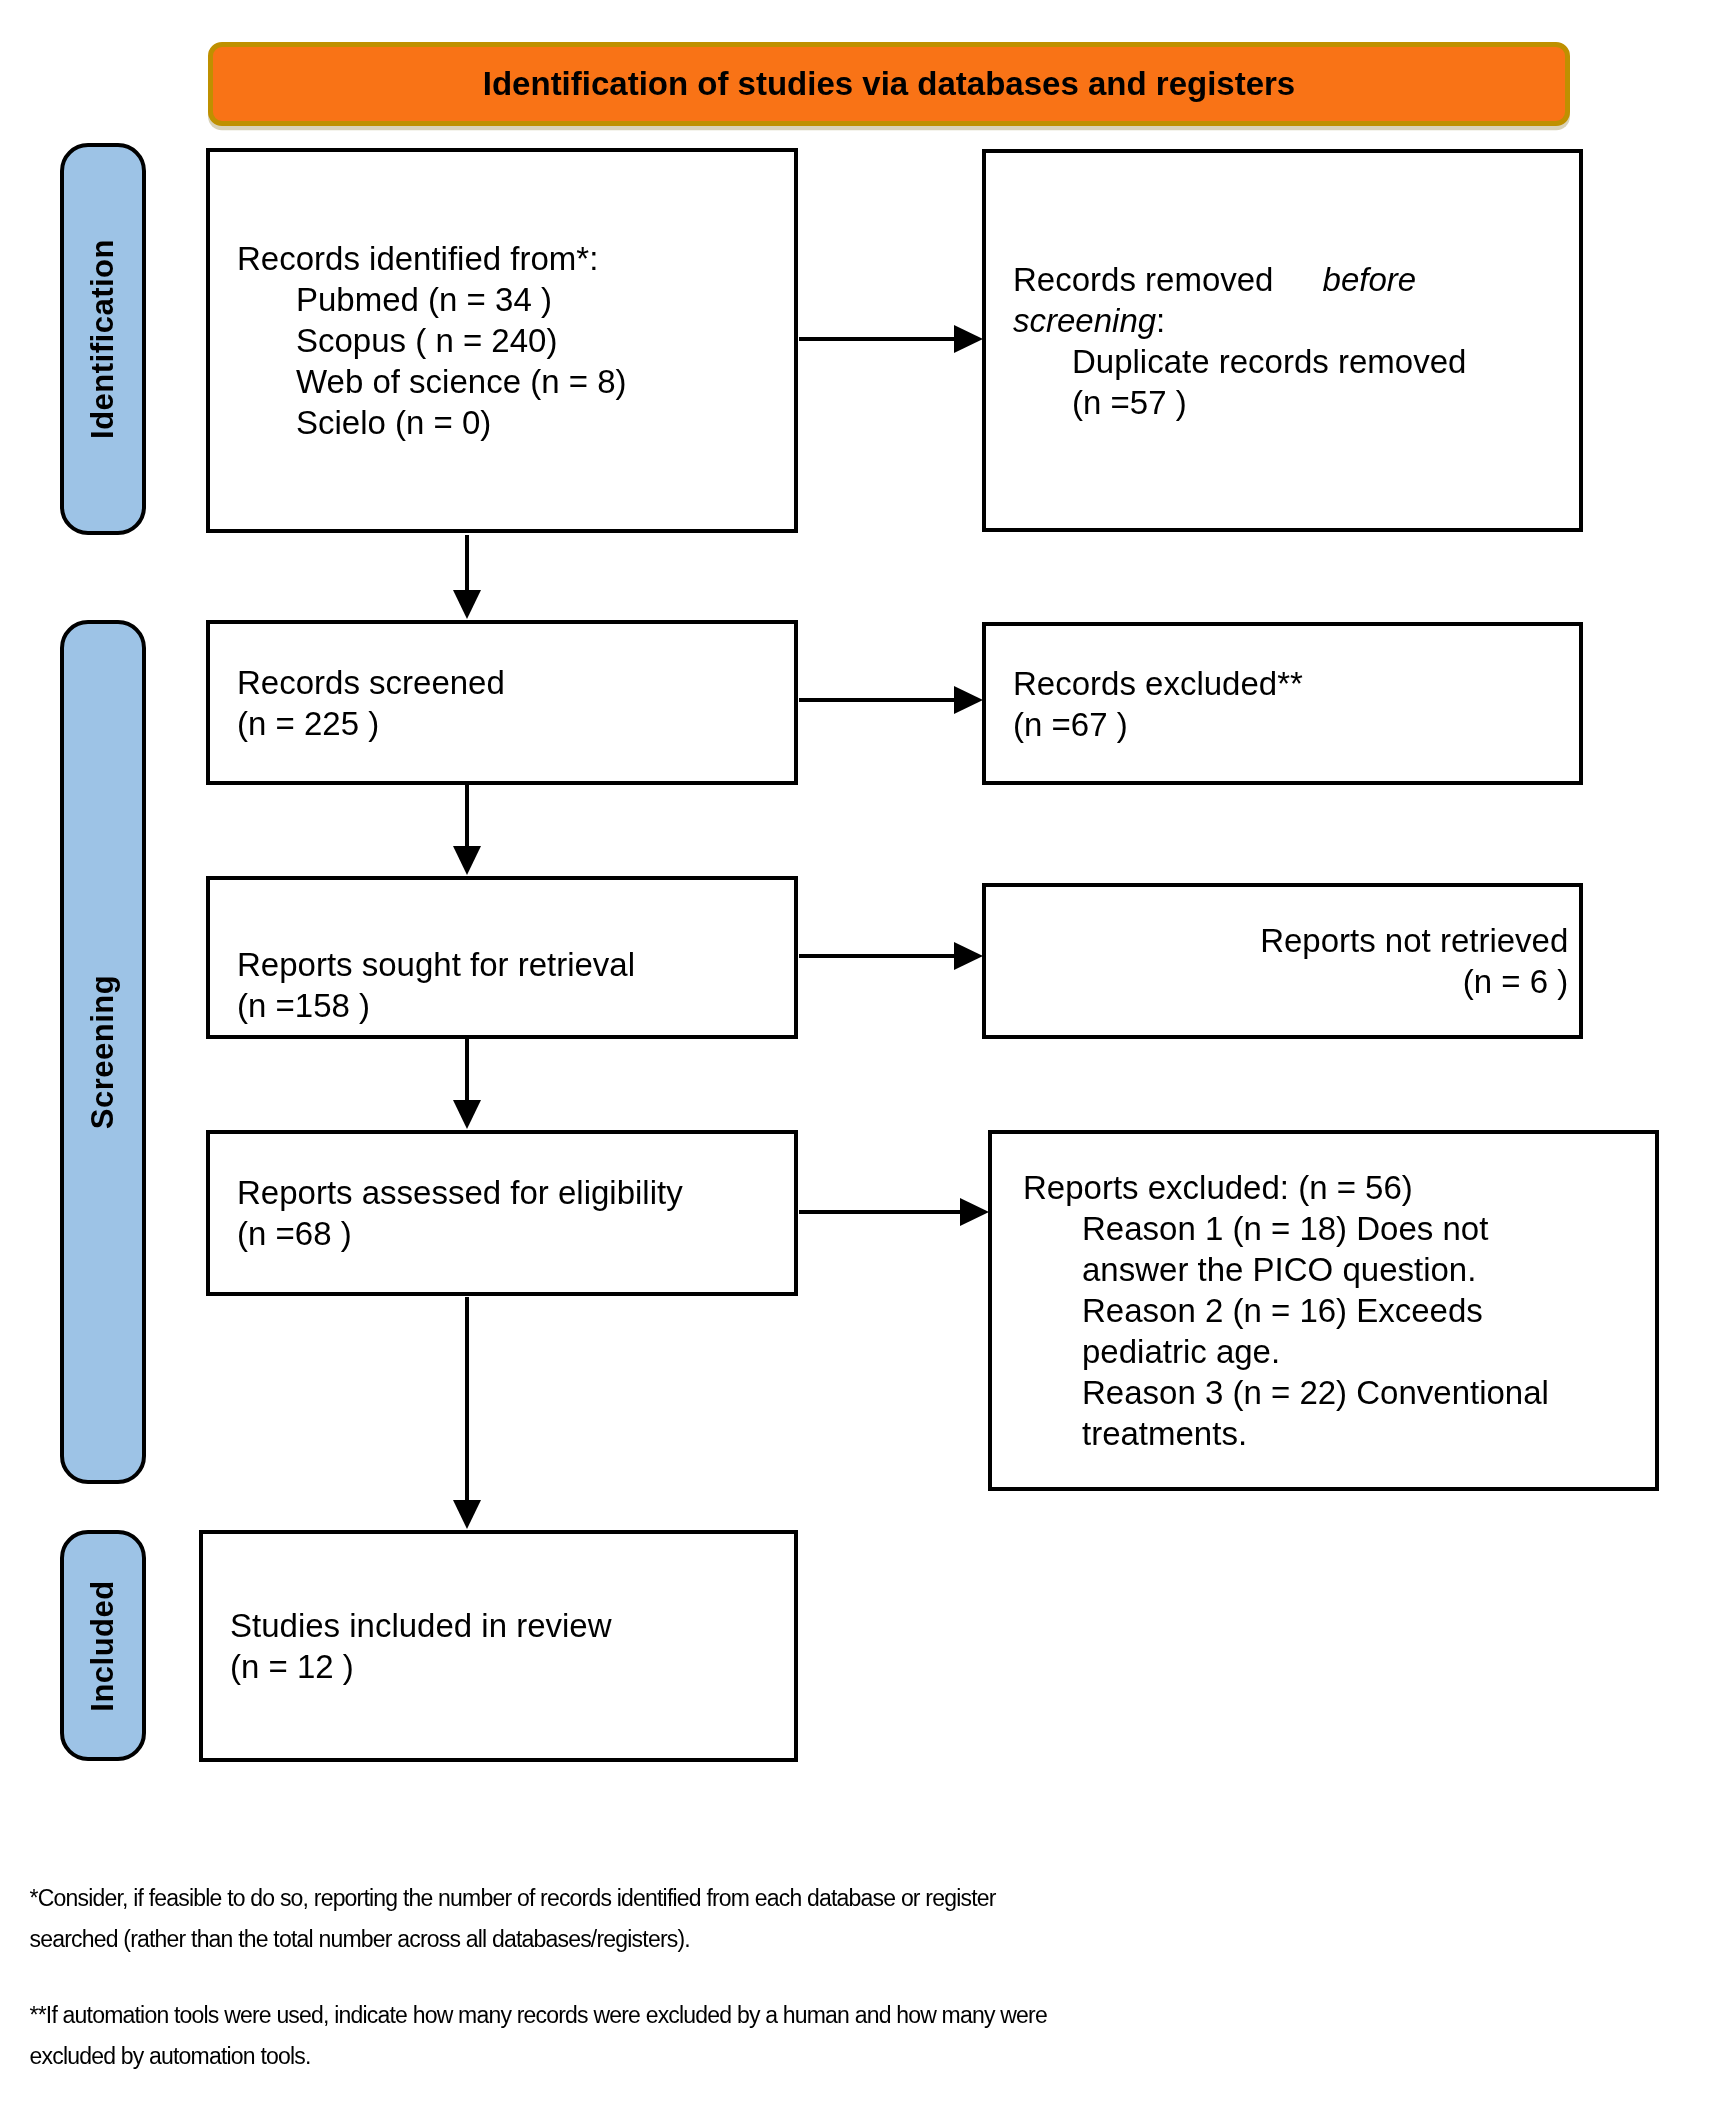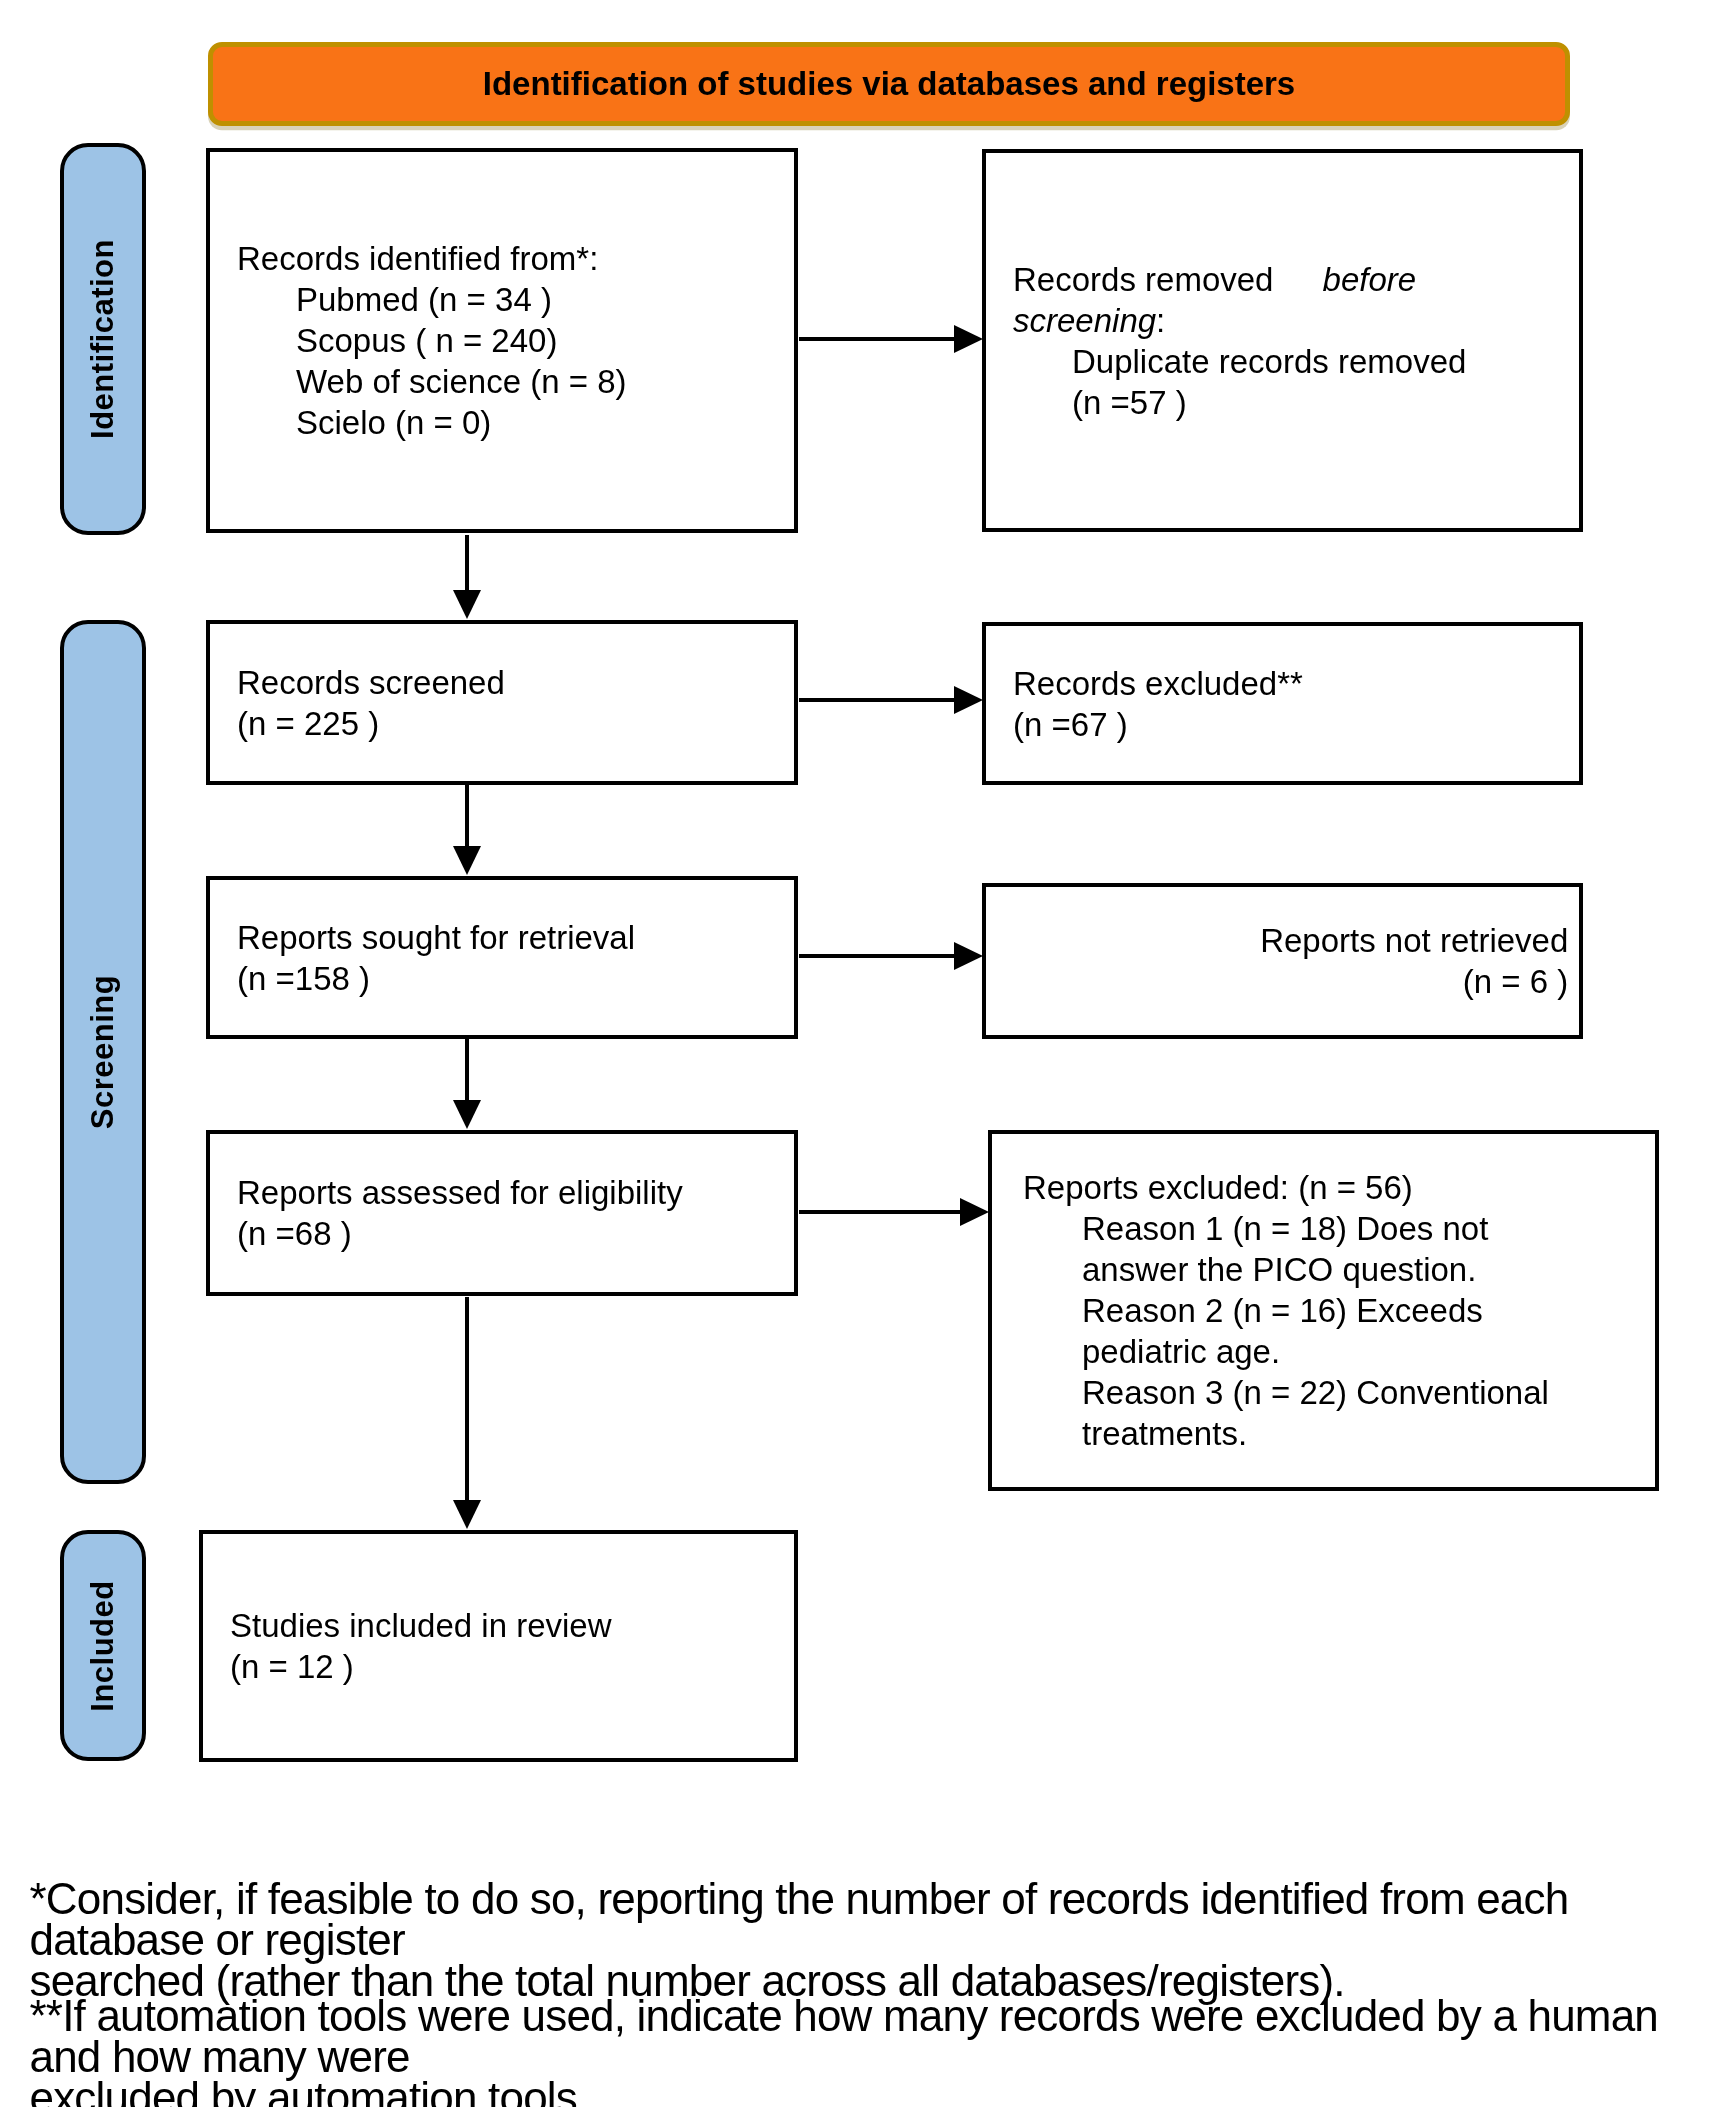--- a/index.html
+++ b/index.html
@@ -56,21 +56,21 @@
     padding: 8.6px 10.7px 8.6px 27px;
     font-size: 33px; line-height: 41px;
   }
   .flow-box .line { white-space: nowrap; }
   .flow-box .ind1 { margin-left: 59px; }
 
   #box-records-identified    { left: 206px;  top: 148px;  width: 592px; height: 385px; }
   #box-records-removed       { left: 982px; top: 149px;  width: 601px; height: 383px; }
   #box-records-screened      { left: 206px;  top: 620px; width: 592px; height: 165px; }
   #box-records-excluded      { left: 982px; top: 622px; width: 601px; height: 163px; }
-  #box-reports-sought        { left: 206px;  top: 876px; width: 592px; height: 163px; }
+  #box-reports-sought        { left: 206px;  top: 876px; width: 592px; height: 163px; justify-content: flex-end; }
   #box-reports-not-retrieved { left: 982px; top: 883px; width: 601px; height: 156px; align-items: flex-end; }
   #box-reports-assessed      { left: 206px;  top: 1130px; width: 592px; height: 166px; }
   #box-reports-excluded      { left: 988px; top: 1130px; width: 671px; height: 361px; padding-left: 31px; }
   #box-studies-included      { left: 199px;  top: 1530px; width: 599px; height: 232px; }
 
   
   .hline { position: absolute; height: 4.3px; background: #000000; }
   .vline { position: absolute; width: 4.3px;  background: #000000; }
   .head-right {
     position: absolute; width: 0; height: 0;
@@ -100,21 +100,21 @@
   #arrow-v2-head { left: 453px; top: 846px; }
   #arrow-v3 { left: 465px; top: 1039px; height: 62px; }
   #arrow-v3-head { left: 453px; top: 1100px; }
   #arrow-v4 { left: 465px; top: 1297px; height: 204px; }
   #arrow-v4-head { left: 453px; top: 1500px; }
 
   
   .footnote {
     position: absolute;
     left: 29.5px; width: 1686px;
-    font-size: 44px; line-height: 41px; letter-spacing: -0.8px;
+    font-size: 23px; line-height: 41px; letter-spacing: -0.8px;
   }
   #footnote-1 { top: 1878px; }
   #footnote-2 { top: 1995px; }
 </style>
 </head>
 <body>
 
 <div class="canvas">
 
   <div class="banner">

